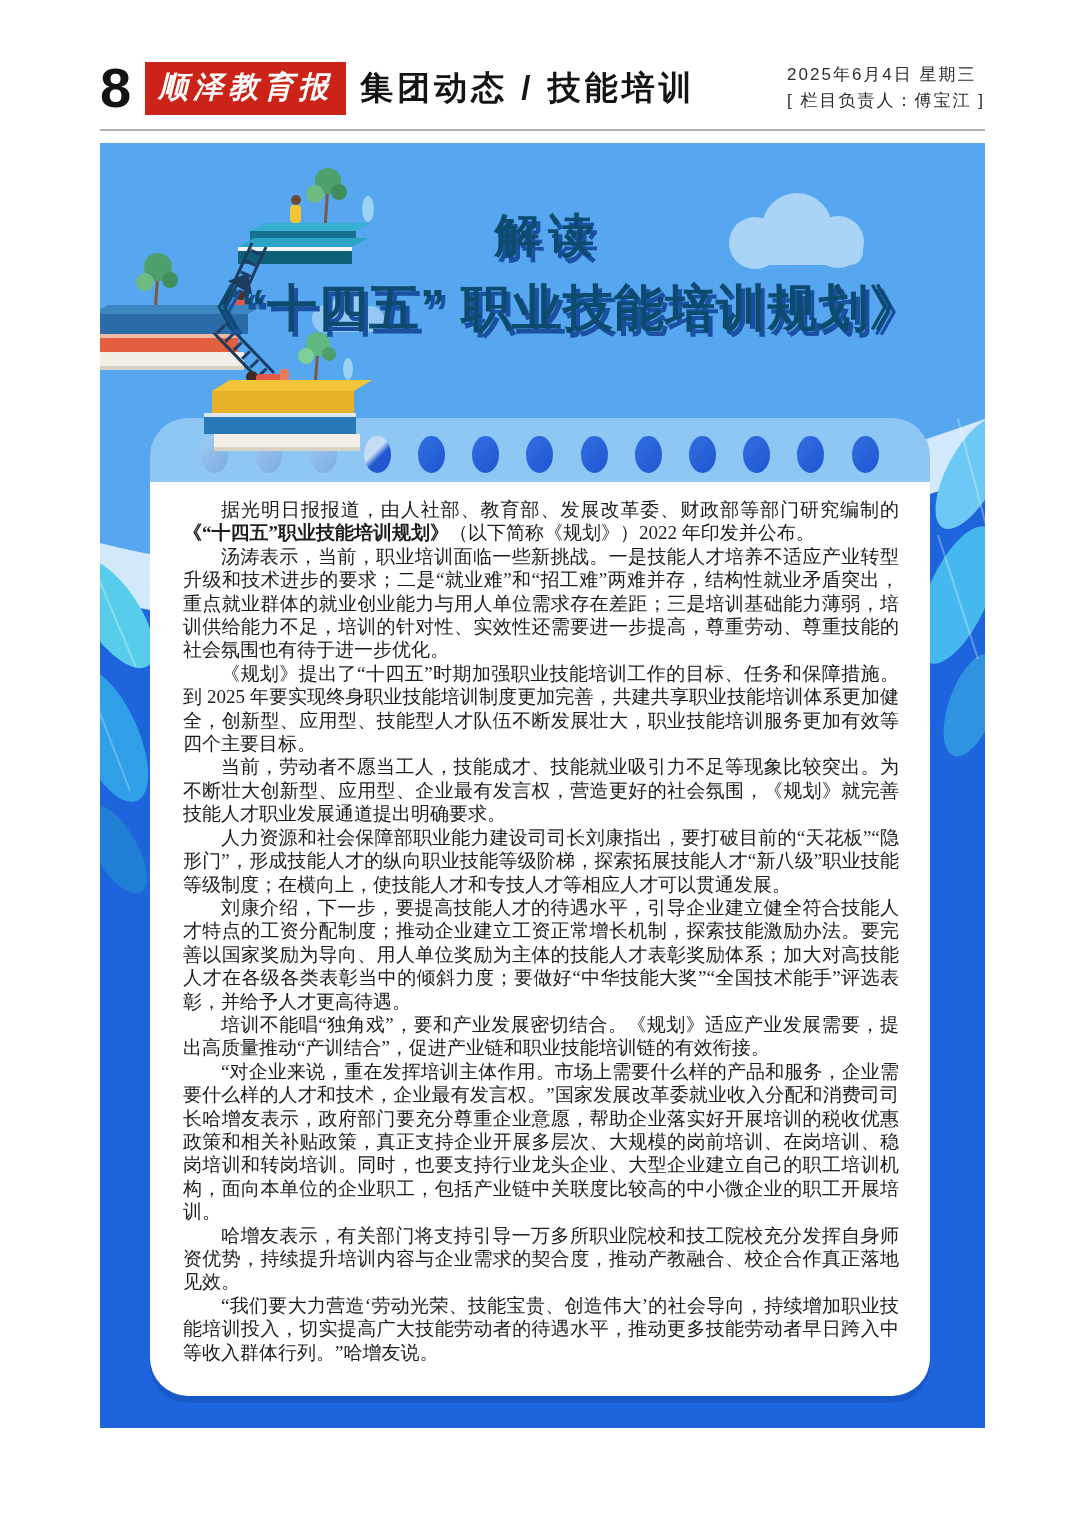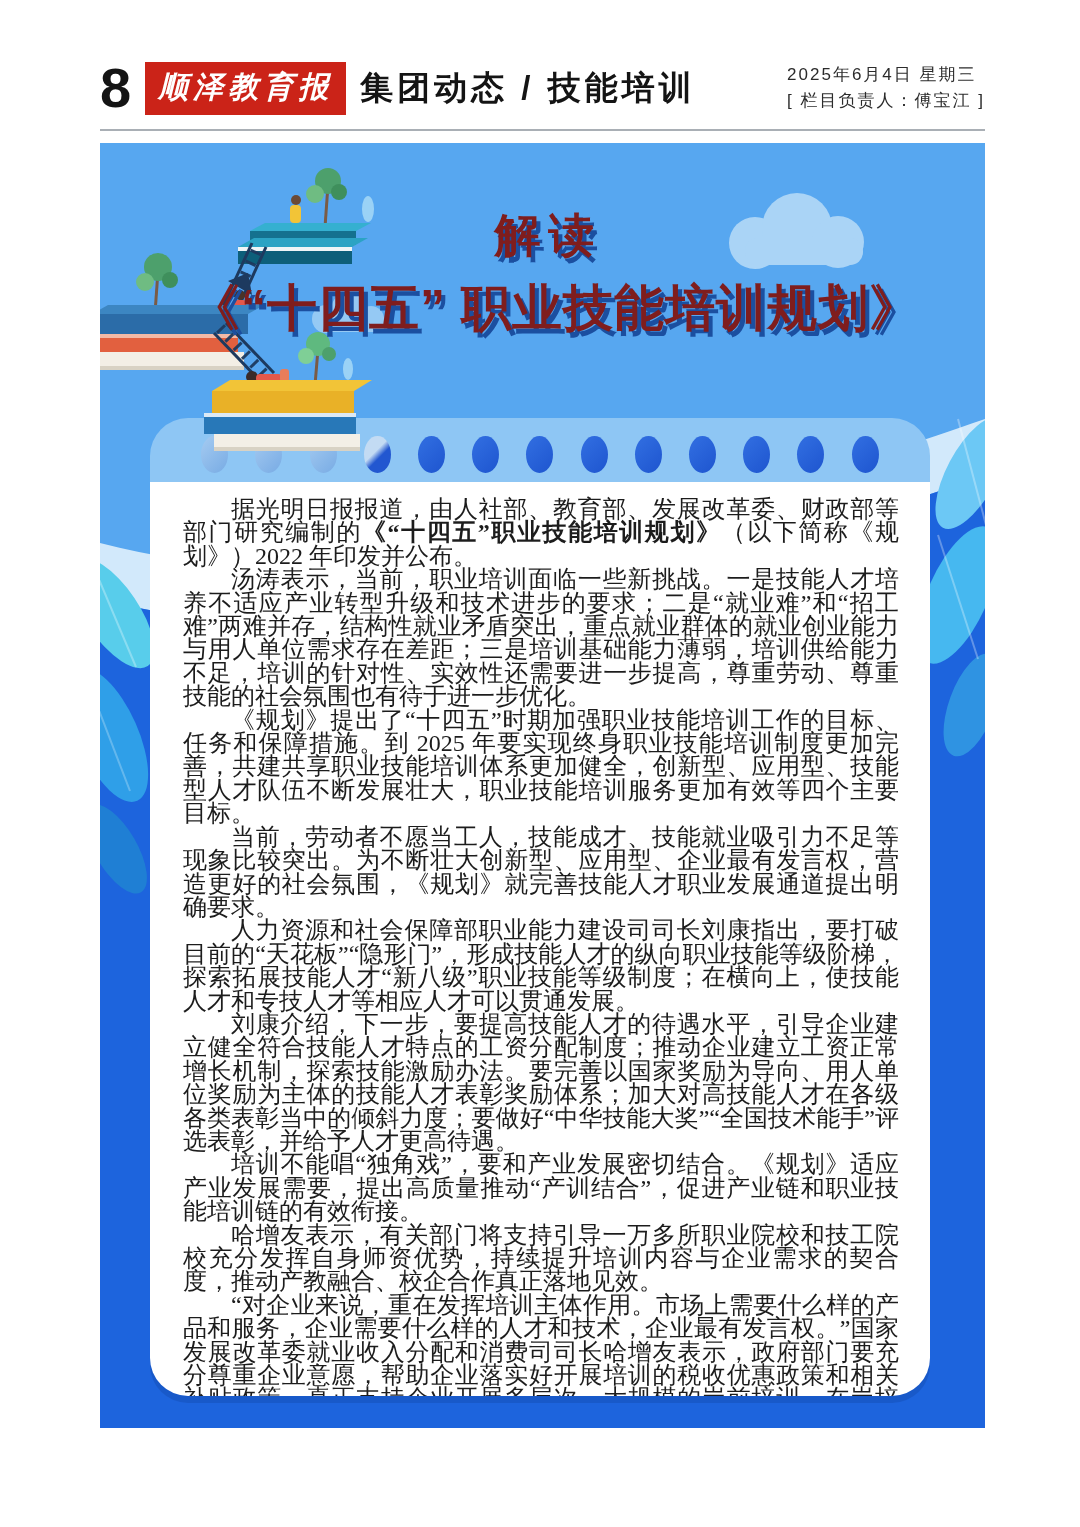--- a/index.html
+++ b/index.html
@@ -25,21 +25,21 @@
   
   .poster{
     position:relative;width:885px;height:1285px;margin-left:100px;
     background:var(--sky-blue,#57a7f0);overflow:hidden;
   }
   .bg-art,.illus{position:absolute;pointer-events:none;}
   .bg-art{inset:0;z-index:1;}
   .illus{left:0;top:0;width:560px;height:480px;z-index:3;}
   .title-block{
     position:absolute;top:62px;left:12px;right:0;z-index:4;text-align:center;
-    color:#7f1d1d;font-weight:900;
+    color:#0c4a6e;font-weight:900;
   }
   .t1{font-size:46px;letter-spacing:8px;text-shadow:4px 5px 0 var(--title-shadow,#1b4fa0);}
   .t2{font-size:50px;margin-top:8px;letter-spacing:1px;white-space:nowrap;text-shadow:4px 5px 0 var(--title-shadow,#1b4fa0);margin-left:13px;}
   
   .card{
     position:absolute;left:50px;right:55px;top:275px;bottom:32px;z-index:2;
     display:flex;flex-direction:column;
     filter:drop-shadow(0 7px 0 rgba(16,60,150,0.28));
   }
   .card-band{
@@ -49,21 +49,21 @@
   .holes{flex:1;display:flex;justify-content:space-evenly;align-items:center;padding:0 24px;margin-top:8px;}
   .hole{width:27px;height:37px;border-radius:50%;background:linear-gradient(135deg,#2e6ade 20%,var(--hole-dark,#1e55cf));}
   .hole.light{background:linear-gradient(135deg,#a5cbf1,#78abe4);}
   .hole.mixed{background:linear-gradient(135deg,#c3dbf3 42%,#2257d0 58%);}
   .card-body{
     flex:1;background:#ffffff;border-radius:0 0 38px 38px;
     padding:16px 31px 8px 33px;overflow:hidden;
   }
   .para{
     margin:0;text-indent:2em;text-align:justify;
-    font-size:24px;line-height:23.4px;color:#1c1c1c;
+    font-size:19px;line-height:23.4px;color:#1c1c1c;
     font-family:"Liberation Serif","DejaVu Serif",serif;
   }
   .para .b{font-weight:bold;}
 </style>
 </head>
 <body>
 
 <header class="masthead">
   <div class="page-num">8</div>
   <div class="brand-box">
@@ -140,22 +140,22 @@
         </div>
     </div>
     <div class="card-body" id="article-body">
         <p class="para"><span>据光明日报报道，由人社部、教育部、发展改革委、财政部等部门研究编制的</span><span class="b">《“十四五”职业技能培训规划》</span><span>（以下简称《规划》）2022 年印发并公布。</span></p>
         <p class="para"><span>汤涛表示，当前，职业培训面临一些新挑战。一是技能人才培养不适应产业转型升级和技术进步的要求；二是“就业难”和“招工难”两难并存，结构性就业矛盾突出，重点就业群体的就业创业能力与用人单位需求存在差距；三是培训基础能力薄弱，培训供给能力不足，培训的针对性、实效性还需要进一步提高，尊重劳动、尊重技能的社会氛围也有待于进一步优化。</span></p>
         <p class="para"><span>《规划》提出了“十四五”时期加强职业技能培训工作的目标、任务和保障措施。到 2025 年要实现终身职业技能培训制度更加完善，共建共享职业技能培训体系更加健全，创新型、应用型、技能型人才队伍不断发展壮大，职业技能培训服务更加有效等四个主要目标。</span></p>
         <p class="para"><span>当前，劳动者不愿当工人，技能成才、技能就业吸引力不足等现象比较突出。为不断壮大创新型、应用型、企业最有发言权，营造更好的社会氛围，《规划》就完善技能人才职业发展通道提出明确要求。</span></p>
         <p class="para"><span>人力资源和社会保障部职业能力建设司司长刘康指出，要打破目前的“天花板”“隐形门”，形成技能人才的纵向职业技能等级阶梯，探索拓展技能人才“新八级”职业技能等级制度；在横向上，使技能人才和专技人才等相应人才可以贯通发展。</span></p>
         <p class="para"><span>刘康介绍，下一步，要提高技能人才的待遇水平，引导企业建立健全符合技能人才特点的工资分配制度；推动企业建立工资正常增长机制，探索技能激励办法。要完善以国家奖励为导向、用人单位奖励为主体的技能人才表彰奖励体系；加大对高技能人才在各级各类表彰当中的倾斜力度；要做好“中华技能大奖”“全国技术能手”评选表彰，并给予人才更高待遇。</span></p>
         <p class="para"><span>培训不能唱“独角戏”，要和产业发展密切结合。《规划》适应产业发展需要，提出高质量推动“产训结合”，促进产业链和职业技能培训链的有效衔接。</span></p>
+        <p class="para"><span>“对企业来说，重在发挥培训主体作用。市场上需要什么样的产品和服务，企业需要什么样的人才和技术，企业最有发言权。”国家发展改革委就业收入分配和消费司司长哈增友表示，政府部门要充分尊重企业意愿，帮助企业落实好开展培训的税收优惠政策和相关补贴政策，真正支持企业开展多层次、大规模的岗前培训、在岗培训、稳岗培训和转岗培训。同时，也要支持行业龙头企业、大型企业建立自己的职工培训机构，面向本单位的企业职工，包括产业链中关联度比较高的中小微企业的职工开展培训。</span></p>
         <p class="para"><span>哈增友表示，有关部门将支持引导一万多所职业院校和技工院校充分发挥自身师资优势，持续提升培训内容与企业需求的契合度，推动产教融合、校企合作真正落地见效。</span></p>
-        <p class="para"><span>“对企业来说，重在发挥培训主体作用。市场上需要什么样的产品和服务，企业需要什么样的人才和技术，企业最有发言权。”国家发展改革委就业收入分配和消费司司长哈增友表示，政府部门要充分尊重企业意愿，帮助企业落实好开展培训的税收优惠政策和相关补贴政策，真正支持企业开展多层次、大规模的岗前培训、在岗培训、稳岗培训和转岗培训。同时，也要支持行业龙头企业、大型企业建立自己的职工培训机构，面向本单位的企业职工，包括产业链中关联度比较高的中小微企业的职工开展培训。</span></p>
         <p class="para"><span>“我们要大力营造‘劳动光荣、技能宝贵、创造伟大’的社会导向，持续增加职业技能培训投入，切实提高广大技能劳动者的待遇水平，推动更多技能劳动者早日跨入中等收入群体行列。”哈增友说。</span></p>
       </div>
   </div>
 
   <svg class="illus" viewBox="0 0 560 480" aria-hidden="true">
 
     <g>
       <g>
         <path d="M228,42 L225,84" stroke="#7a5b45" stroke-width="3" fill="none"></path>
         <circle cx="228" cy="38" r="13" fill="#4da06c"></circle>

